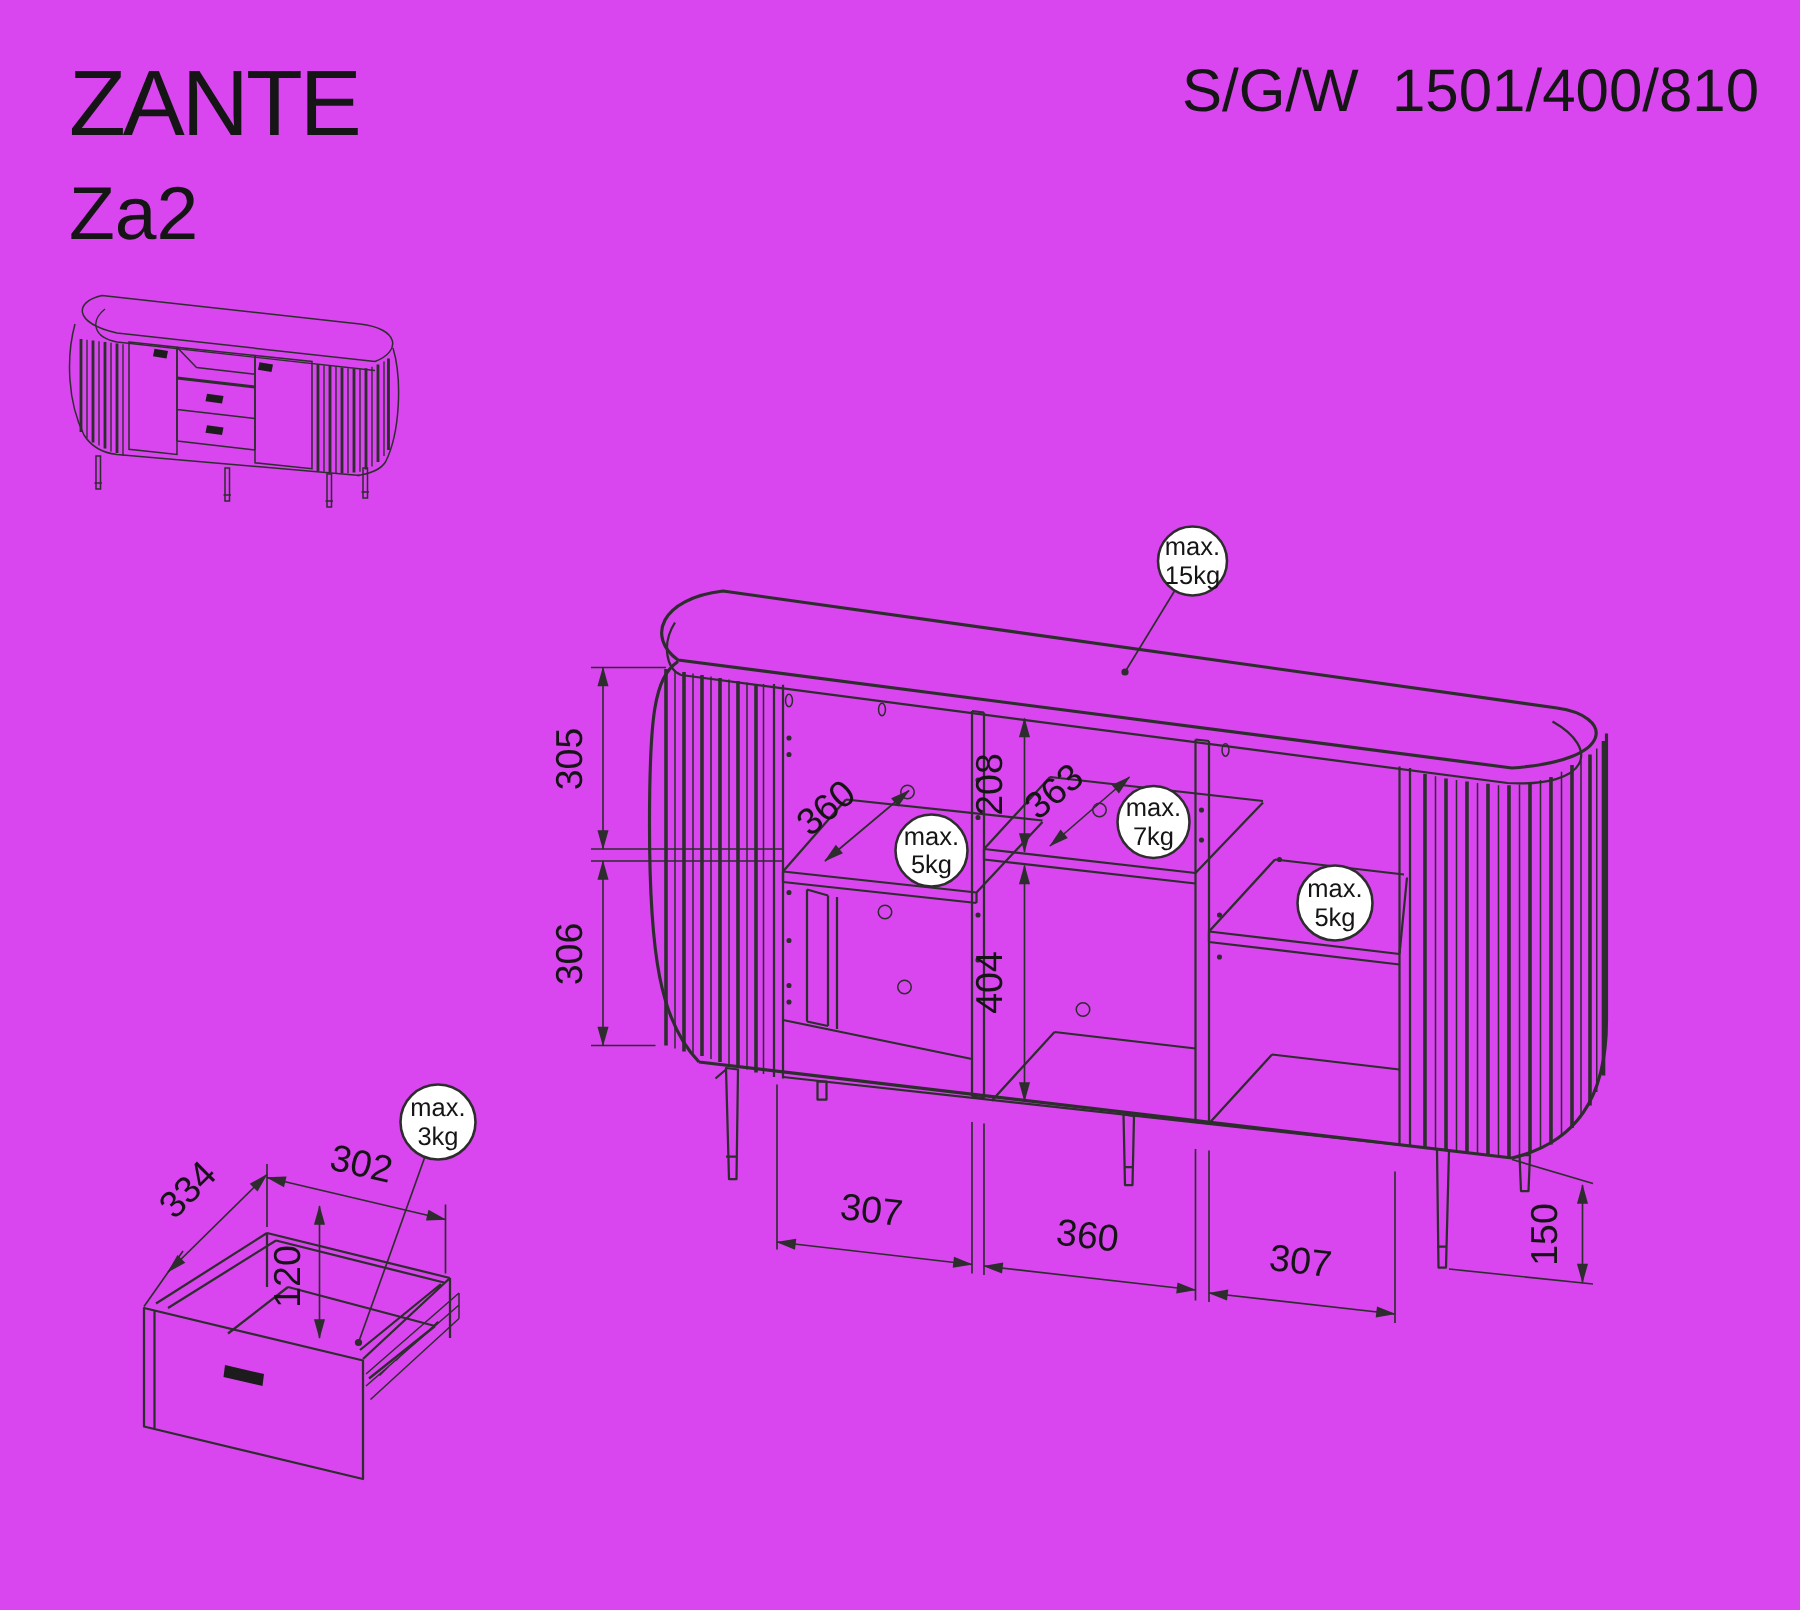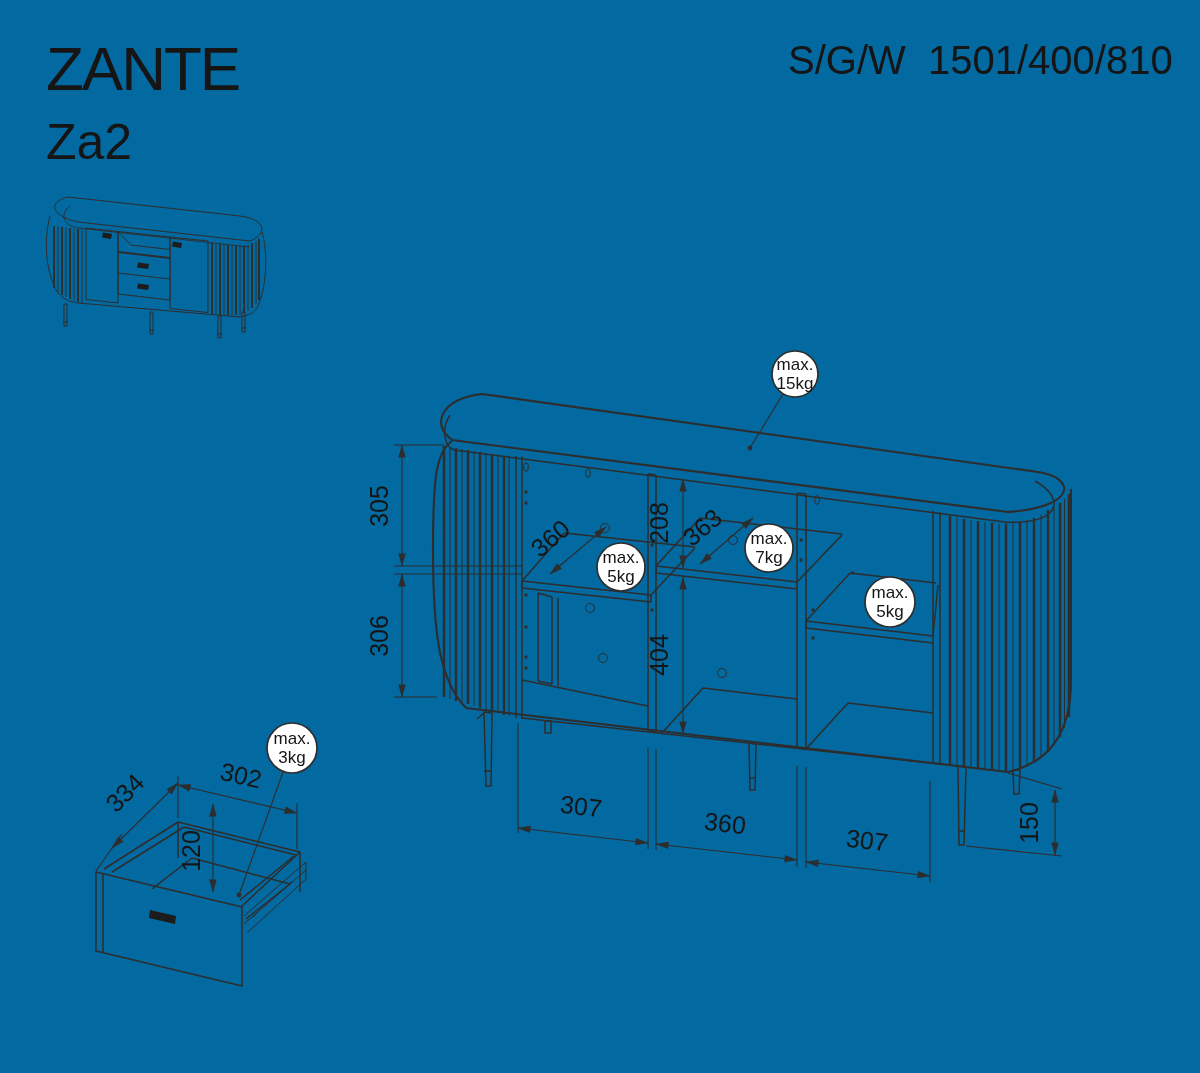--- a/index.html
+++ b/index.html
@@ -1,16 +1,16 @@
 <!DOCTYPE html>
 <html><head>
 <meta charset="utf-8">
 <style>
   html,body{margin:0;padding:0;background:#fff;}
-  .page{position:relative;width:1200px;height:1073px;background:#0369a1;overflow:hidden;}
+  .page{position:relative;width:1200px;height:1073px;background:#d946ef;overflow:hidden;}
   svg{display:block;}
   svg text{font-family:"Liberation Sans",sans-serif;fill:#151515;}
   .ln{stroke:#2d2d2d;fill:none;stroke-width:1.5;stroke-linejoin:round;stroke-linecap:butt;}
   .ln2{stroke-width:2.1;}
   .lt{stroke:#2d2d2d;fill:none;stroke-width:1;}
   .slk{stroke:#2d2d2d;fill:none;stroke-width:2.4;}
   .sln{stroke:#2d2d2d;fill:none;stroke-width:1;}
   .tslk{stroke:#2d2d2d;fill:none;stroke-width:1.9;}
   .tsln{stroke:#2d2d2d;fill:none;stroke-width:0.9;}
   .dln{stroke:#2d2d2d;fill:none;stroke-width:1.1;}

